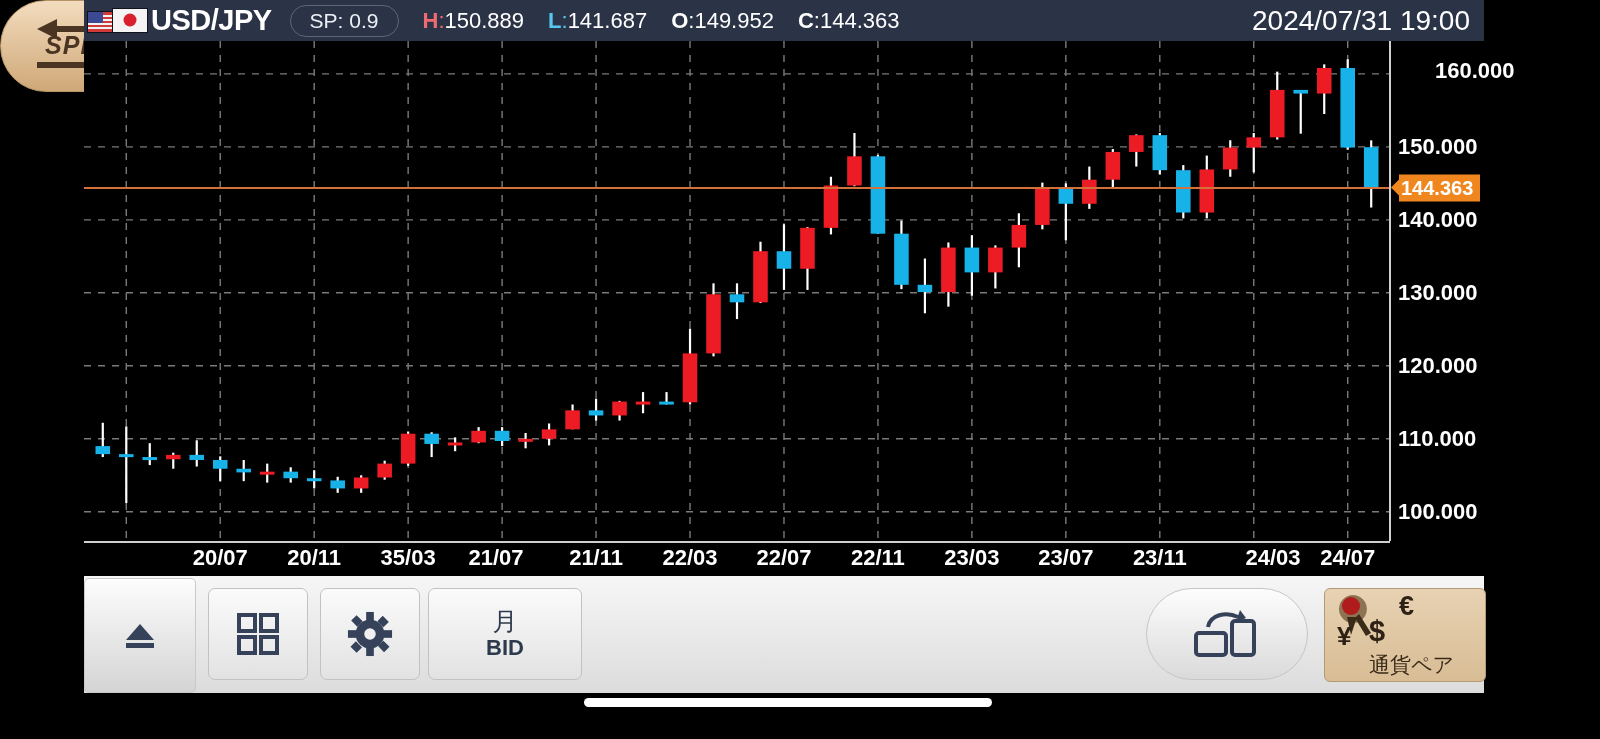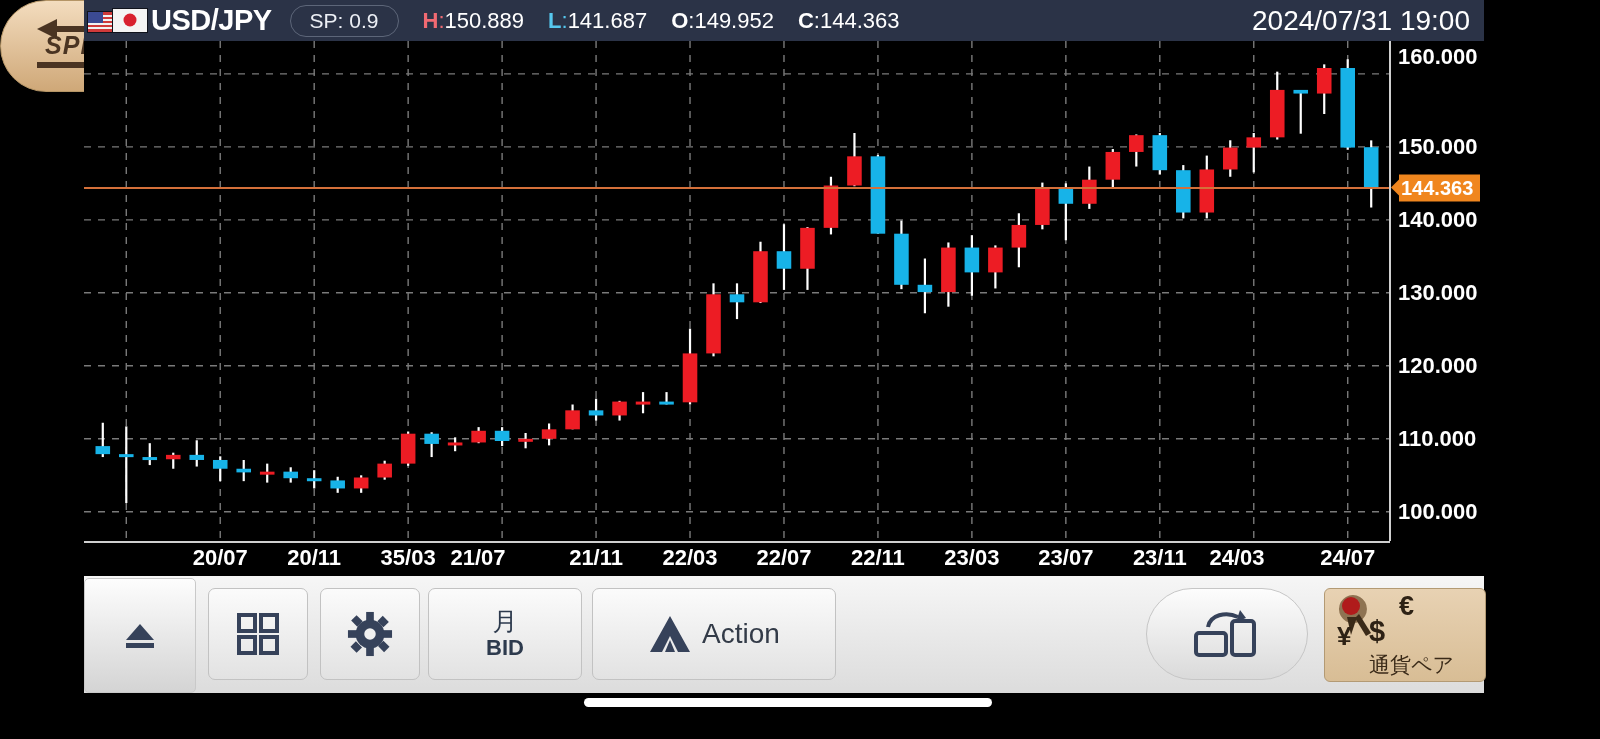--- a/index.html
+++ b/index.html
@@ -242,40 +242,40 @@
   </div>
   <div id="y-axis-line"></div>
   <div id="axis-line"></div>
   <div id="y-axis">
       <div class="ylab" style="top: 470.803px;">100.000</div>
       <div class="ylab" style="top: 397.81px;">110.000</div>
       <div class="ylab" style="top: 324.818px;">120.000</div>
       <div class="ylab" style="top: 251.825px;">130.000</div>
       <div class="ylab" style="top: 178.832px;">140.000</div>
       <div class="ylab" style="top: 105.839px;">150.000</div>
-      <div class="ylab" style="top: 16px;">160.000</div>
+      <div class="ylab" style="top: 30px; margin-left: 37px;">160.000</div>
       <div id="price-tag" style="top: 146.985px;">
         <div class="arrow"></div>
         <div class="body">144.363</div>
       </div>
     </div>
   <div id="x-axis">
       <div class="xlab" style="left: 53px; margin-top: 28px;">20/03</div>
       <div class="xlab" style="left: 136.237px;">20/07</div>
       <div class="xlab" style="left: 230.194px;">20/11</div>
       <div class="xlab" style="left: 324.151px;">35/03</div>
-      <div class="xlab" style="left: 394px;">21/07</div>
+      <div class="xlab" style="left: 412px;">21/07</div>
       <div class="xlab" style="left: 512.065px;">21/11</div>
       <div class="xlab" style="left: 606.022px;">22/03</div>
       <div class="xlab" style="left: 699.978px;">22/07</div>
       <div class="xlab" style="left: 793.935px;">22/11</div>
       <div class="xlab" style="left: 887.892px;">23/03</div>
       <div class="xlab" style="left: 981.849px;">23/07</div>
       <div class="xlab" style="left: 1075.81px;">23/11</div>
-      <div class="xlab" style="left: 1153px;">24/03</div>
+      <div class="xlab" style="left: 1189px;">24/03</div>
       <div class="xlab" style="left: 1263.72px;">24/07</div>
     </div>
 
   <div id="toolbar"></div>
 
   <div id="eject-btn">
     <svg width="42" height="36" viewBox="0 0 42 36">
       <polygon points="21,6 35,22 7,22" fill="#36425a"></polygon>
       <rect x="7" y="25" width="28" height="5" fill="#36425a"></rect>
     </svg>
@@ -305,27 +305,20 @@
       </g>
       <circle cx="24" cy="24" r="6" fill="#f0f0f0"></circle>
     </svg>
   </div>
 
   <div class="tb-btn" id="btn-bid">
     <div class="bid-top">月</div>
     <div class="bid-bot">BID</div>
   </div>
 
-  <div class="tb-btn" id="btn-action">
-    <svg width="44" height="40" viewBox="0 0 44 40">
-      <path d="M22 2 L42 38 L30 38 L22 22 L14 38 L2 38 Z" fill="#36425a"></path>
-      <path d="M22 26 L27 38 L17 38 Z" fill="#36425a"></path>
-    </svg>
-    <div class="action-label">Action</div>
-  </div>
 
   <div id="btn-speed">
     <svg width="130" height="72" viewBox="0 0 130 72">
       <path d="M20 16 L118 16 L118 22 L20 22 Z" fill="#4a3422"></path>
       <path d="M12 19 L32 9 L32 29 Z" fill="#4a3422"></path>
       <path d="M12 52 L110 52 L110 58 L12 58 Z" fill="#4a3422"></path>
       <path d="M118 55 L98 45 L98 65 Z" fill="#4a3422"></path>
       <text x="65" y="44" text-anchor="middle" font-family="Liberation Sans, sans-serif" font-size="25" font-style="italic" font-weight="bold" fill="#4a3422" letter-spacing="1">SPEED</text>
     </svg>
   </div>

